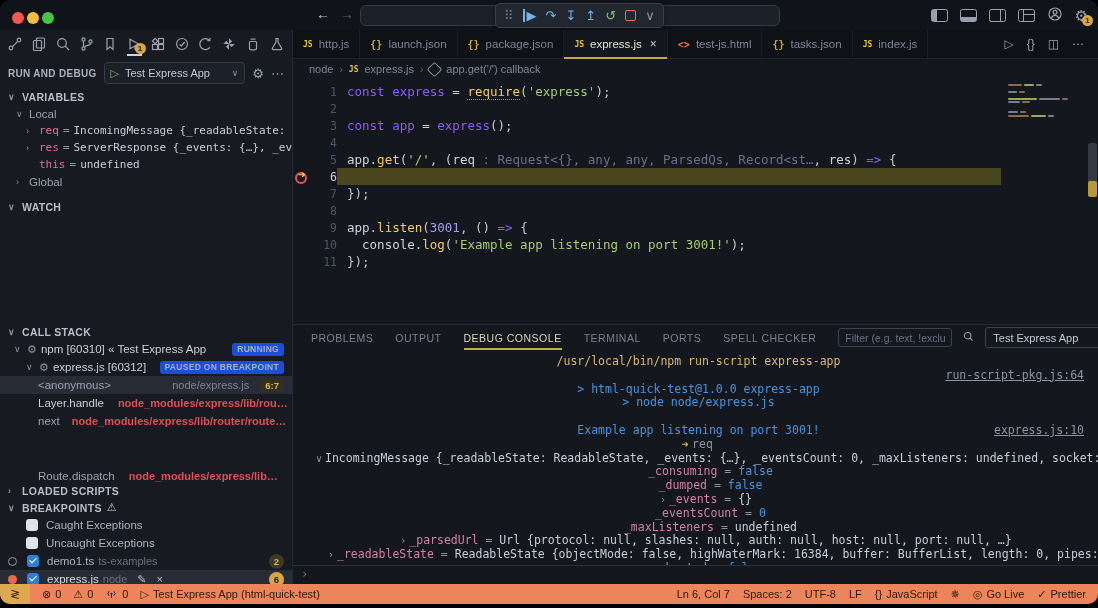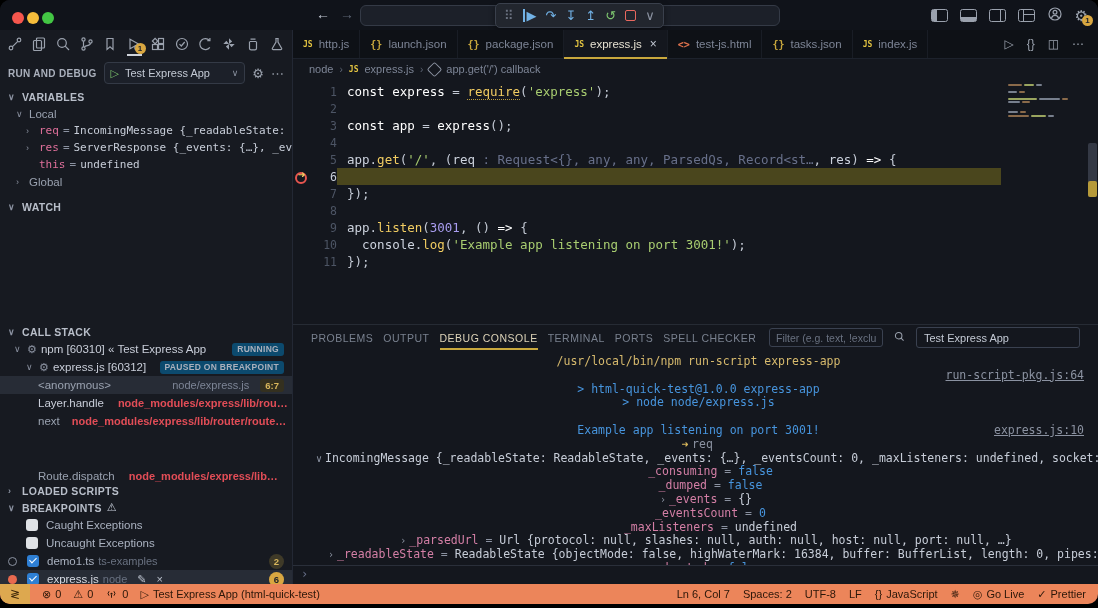--- a/index.html
+++ b/index.html
@@ -53,21 +53,21 @@
   .shead{height:17px;display:flex;align-items:center;gap:5px;padding:0 8px;font-size:10.5px;font-weight:bold;
     letter-spacing:.3px;color:#b8bec9;flex:none;}
   .tw{color:#8b92a1;font-size:9px;width:9px;flex:none;display:inline-block;}
   .srow{height:17px;display:flex;align-items:center;gap:4px;font-size:12px;white-space:nowrap;overflow:hidden;flex:none;}
   .srow18{height:18px;}
   .vname{color:#e0709b;font-family:"DejaVu Sans Mono",monospace;font-size:11px;}
   .veq{color:#8b92a1;font-family:"DejaVu Sans Mono",monospace;font-size:11px;}
   .vval{color:#c7cdd8;font-family:"DejaVu Sans Mono",monospace;font-size:11px;}
   .scopelbl{color:#9aa2b0;font-size:11.5px;}
   .selrow{background:#272c36;}
-  .csbadge{margin-left:auto;margin-right:8px;background:#0c4a6e;color:#aab0bc;font-size:8.5px;font-weight:bold;
+  .csbadge{margin-left:auto;margin-right:8px;background:#1d4ed8;color:#aab0bc;font-size:8.5px;font-weight:bold;
     border-radius:3px;padding:1.5px 5px;letter-spacing:.3px;flex:none;}
   .cslabel{color:#c9ced9;font-size:11.5px;}
   .csdim{color:#9aa2b0;font-size:11.5px;}
   .csfile{color:#7d8596;font-size:11px;margin-left:auto;}
   .csloc{background:#34301f;color:#d9b75c;font-size:9.5px;font-weight:bold;border-radius:3px;padding:1px 5px;
     margin:0 8px 0 7px;flex:none;}
   .csred{color:#e24d57;font-size:11px;font-weight:bold;white-space:nowrap;overflow:hidden;}
   .gearsm{color:#8b92a1;font-size:11px;}
   .cb{width:12px;height:12px;border-radius:3px;flex:none;}
   .cb.on{background:#2e7fd4;}
@@ -108,33 +108,33 @@
   .codearea{position:absolute;inset:0;padding-top:4px;}
   .codeline{height:17px;display:flex;align-items:center;position:relative;}
   .codeline .hl{position:absolute;left:44px;width:664px;top:0;bottom:0;background:#4a461d;}
   .gicon{width:18px;flex:none;text-align:center;position:relative;height:17px;}
   .ln{width:26px;flex:none;text-align:right;color:#4d5565;font-size:11.5px;padding-right:10px;position:relative;}
   .codeline.cur .ln{color:#c9cfdb;}
   .codetext{white-space:pre;position:relative;}
   .bparrow{position:absolute;left:2px;top:3px;width:14px;height:11px;}
   .bparrow .ring{position:absolute;left:0;top:1px;width:8px;height:8px;border:2px solid #e8554f;border-radius:50%;}
   .bparrow .arr{position:absolute;left:3px;top:-3px;color:#f2cd62;font-size:12px;font-weight:bold;}
-  .sg-kw{color:#ffffff;}.sg-fn{color:#f2cd62;}.sg-str{color:#a8cd70;}.sg-num{color:#a99df0;}
+  .sg-kw{color:#8b5cf6;}.sg-fn{color:#f2cd62;}.sg-str{color:#a8cd70;}.sg-num{color:#a99df0;}
   .sg-v{color:#cdd3de;}.sg-pink{color:#e8648f;}.sg-hint{color:#68708a;}.sg-pl{color:#c3c9d4;}
   .sg-fnu{color:#f2cd62;border-bottom:1px dotted #b99c3f;}
   .sg-dot{color:#97905f;font-size:9px;}.sg-bpin{color:#f2cd62;font-size:11px;}
   .minimap{position:absolute;right:14px;top:5px;width:76px;}
   .mmrow{height:3.4px;display:flex;gap:2px;}
   .mmbar{height:2px;border-radius:1px;}
   .oruler{position:absolute;right:0;top:0;bottom:0;width:11px;}
   .oslider{position:absolute;right:1px;top:64px;width:9px;height:54px;background:#343945;border-radius:2px;}
   .oyellow{position:absolute;right:1px;top:102px;width:9px;height:16px;background:#b69a3a;border-radius:2px;}
   
   .panel{height:259px;flex:none;border-top:1px solid #262b34;background:#14171e;display:flex;flex-direction:column;}
-  .ptabs{height:25px;display:flex;align-items:center;padding:0 18px 0 18px;gap:10px;flex:none;}
+  .ptabs{height:25px;display:flex;align-items:center;padding:0 18px 0 18px;gap:22px;flex:none;}
   .ptab{font-size:10.5px;letter-spacing:.5px;color:#79818f;position:relative;white-space:nowrap;}
   .ptab.active{color:#ddd3b8;}
   .ptab.active::after{content:"";position:absolute;left:0;right:0;bottom:-6px;height:1.5px;background:#c9a83d;}
   .pright{margin-left:auto;display:flex;align-items:center;gap:10px;}
   .pfilter{width:100px;height:17px;background:transparent;border:1px solid #3a4150;border-radius:3px;
     color:#697180;font-size:10.5px;padding:0 6px;font-family:"Liberation Sans",sans-serif;}
   .pfilter::placeholder{color:#697180;}
   .psearch svg{stroke:#9aa1ad;fill:none;stroke-width:1.3;}
   .pdrop{width:148px;height:19px;border:1px solid #3a4150;border-radius:3px;display:flex;align-items:center;
     padding:0 7px;gap:6px;font-size:11px;color:#c3c9d4;}

